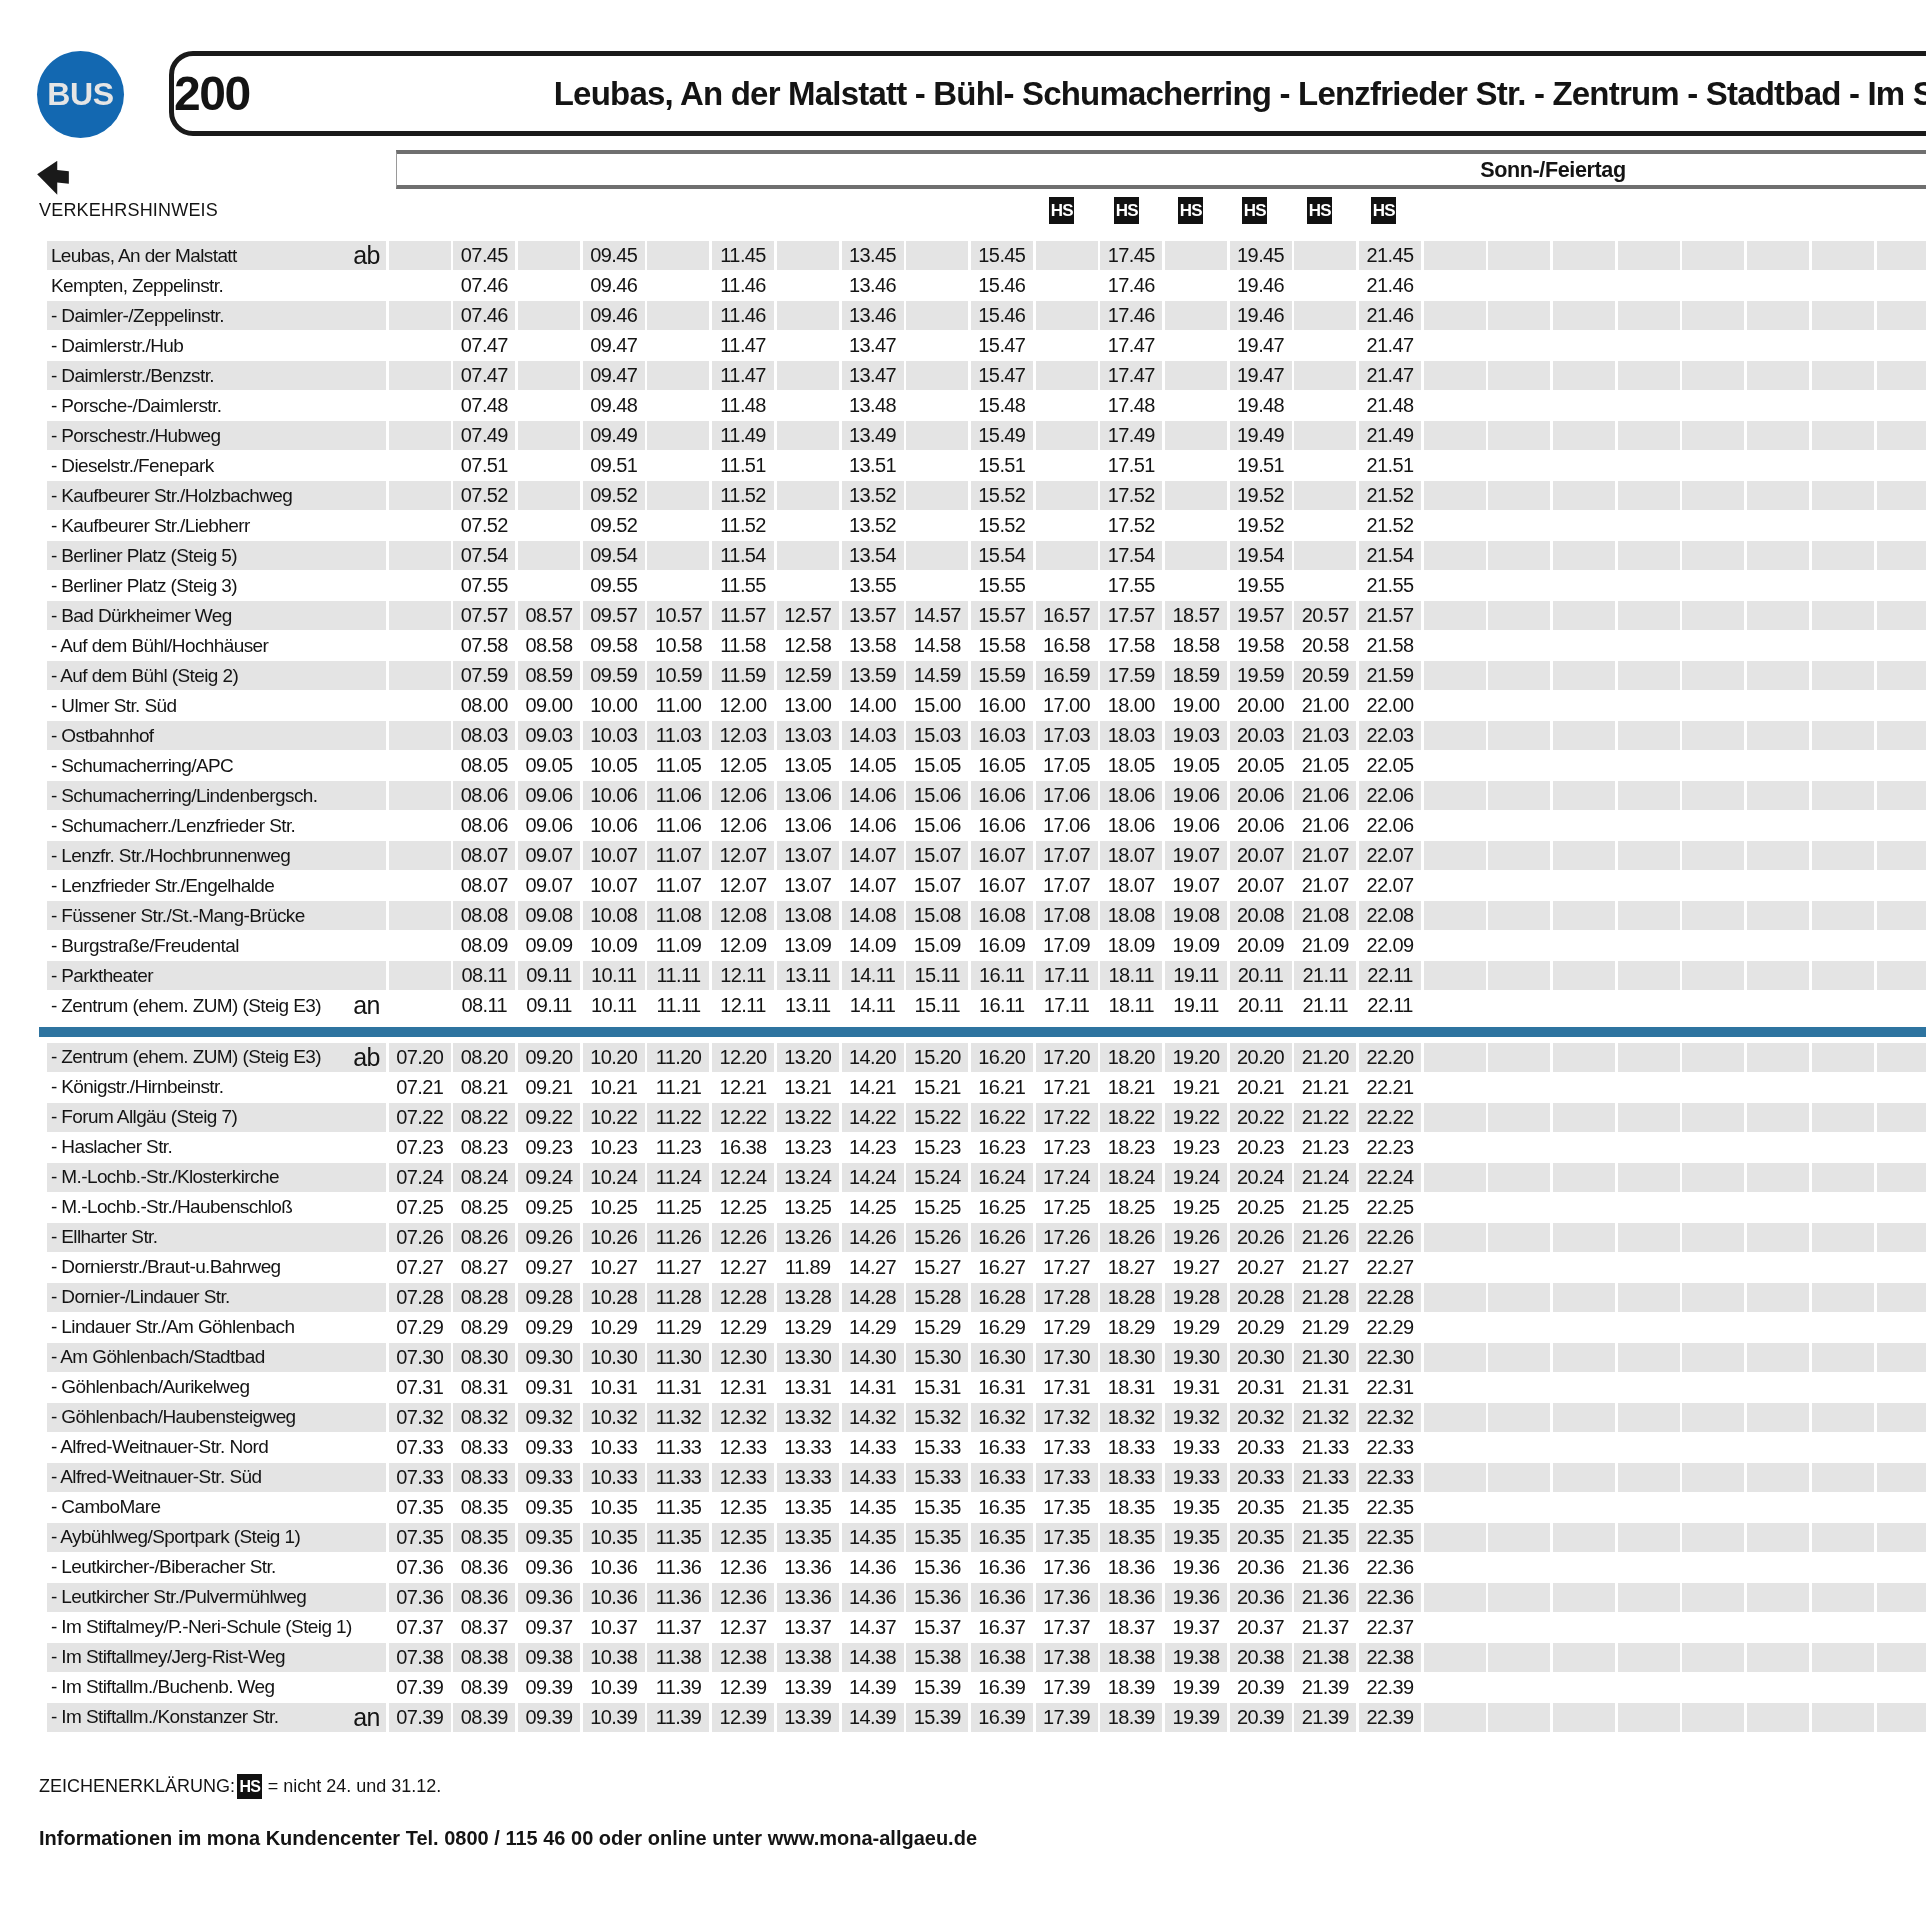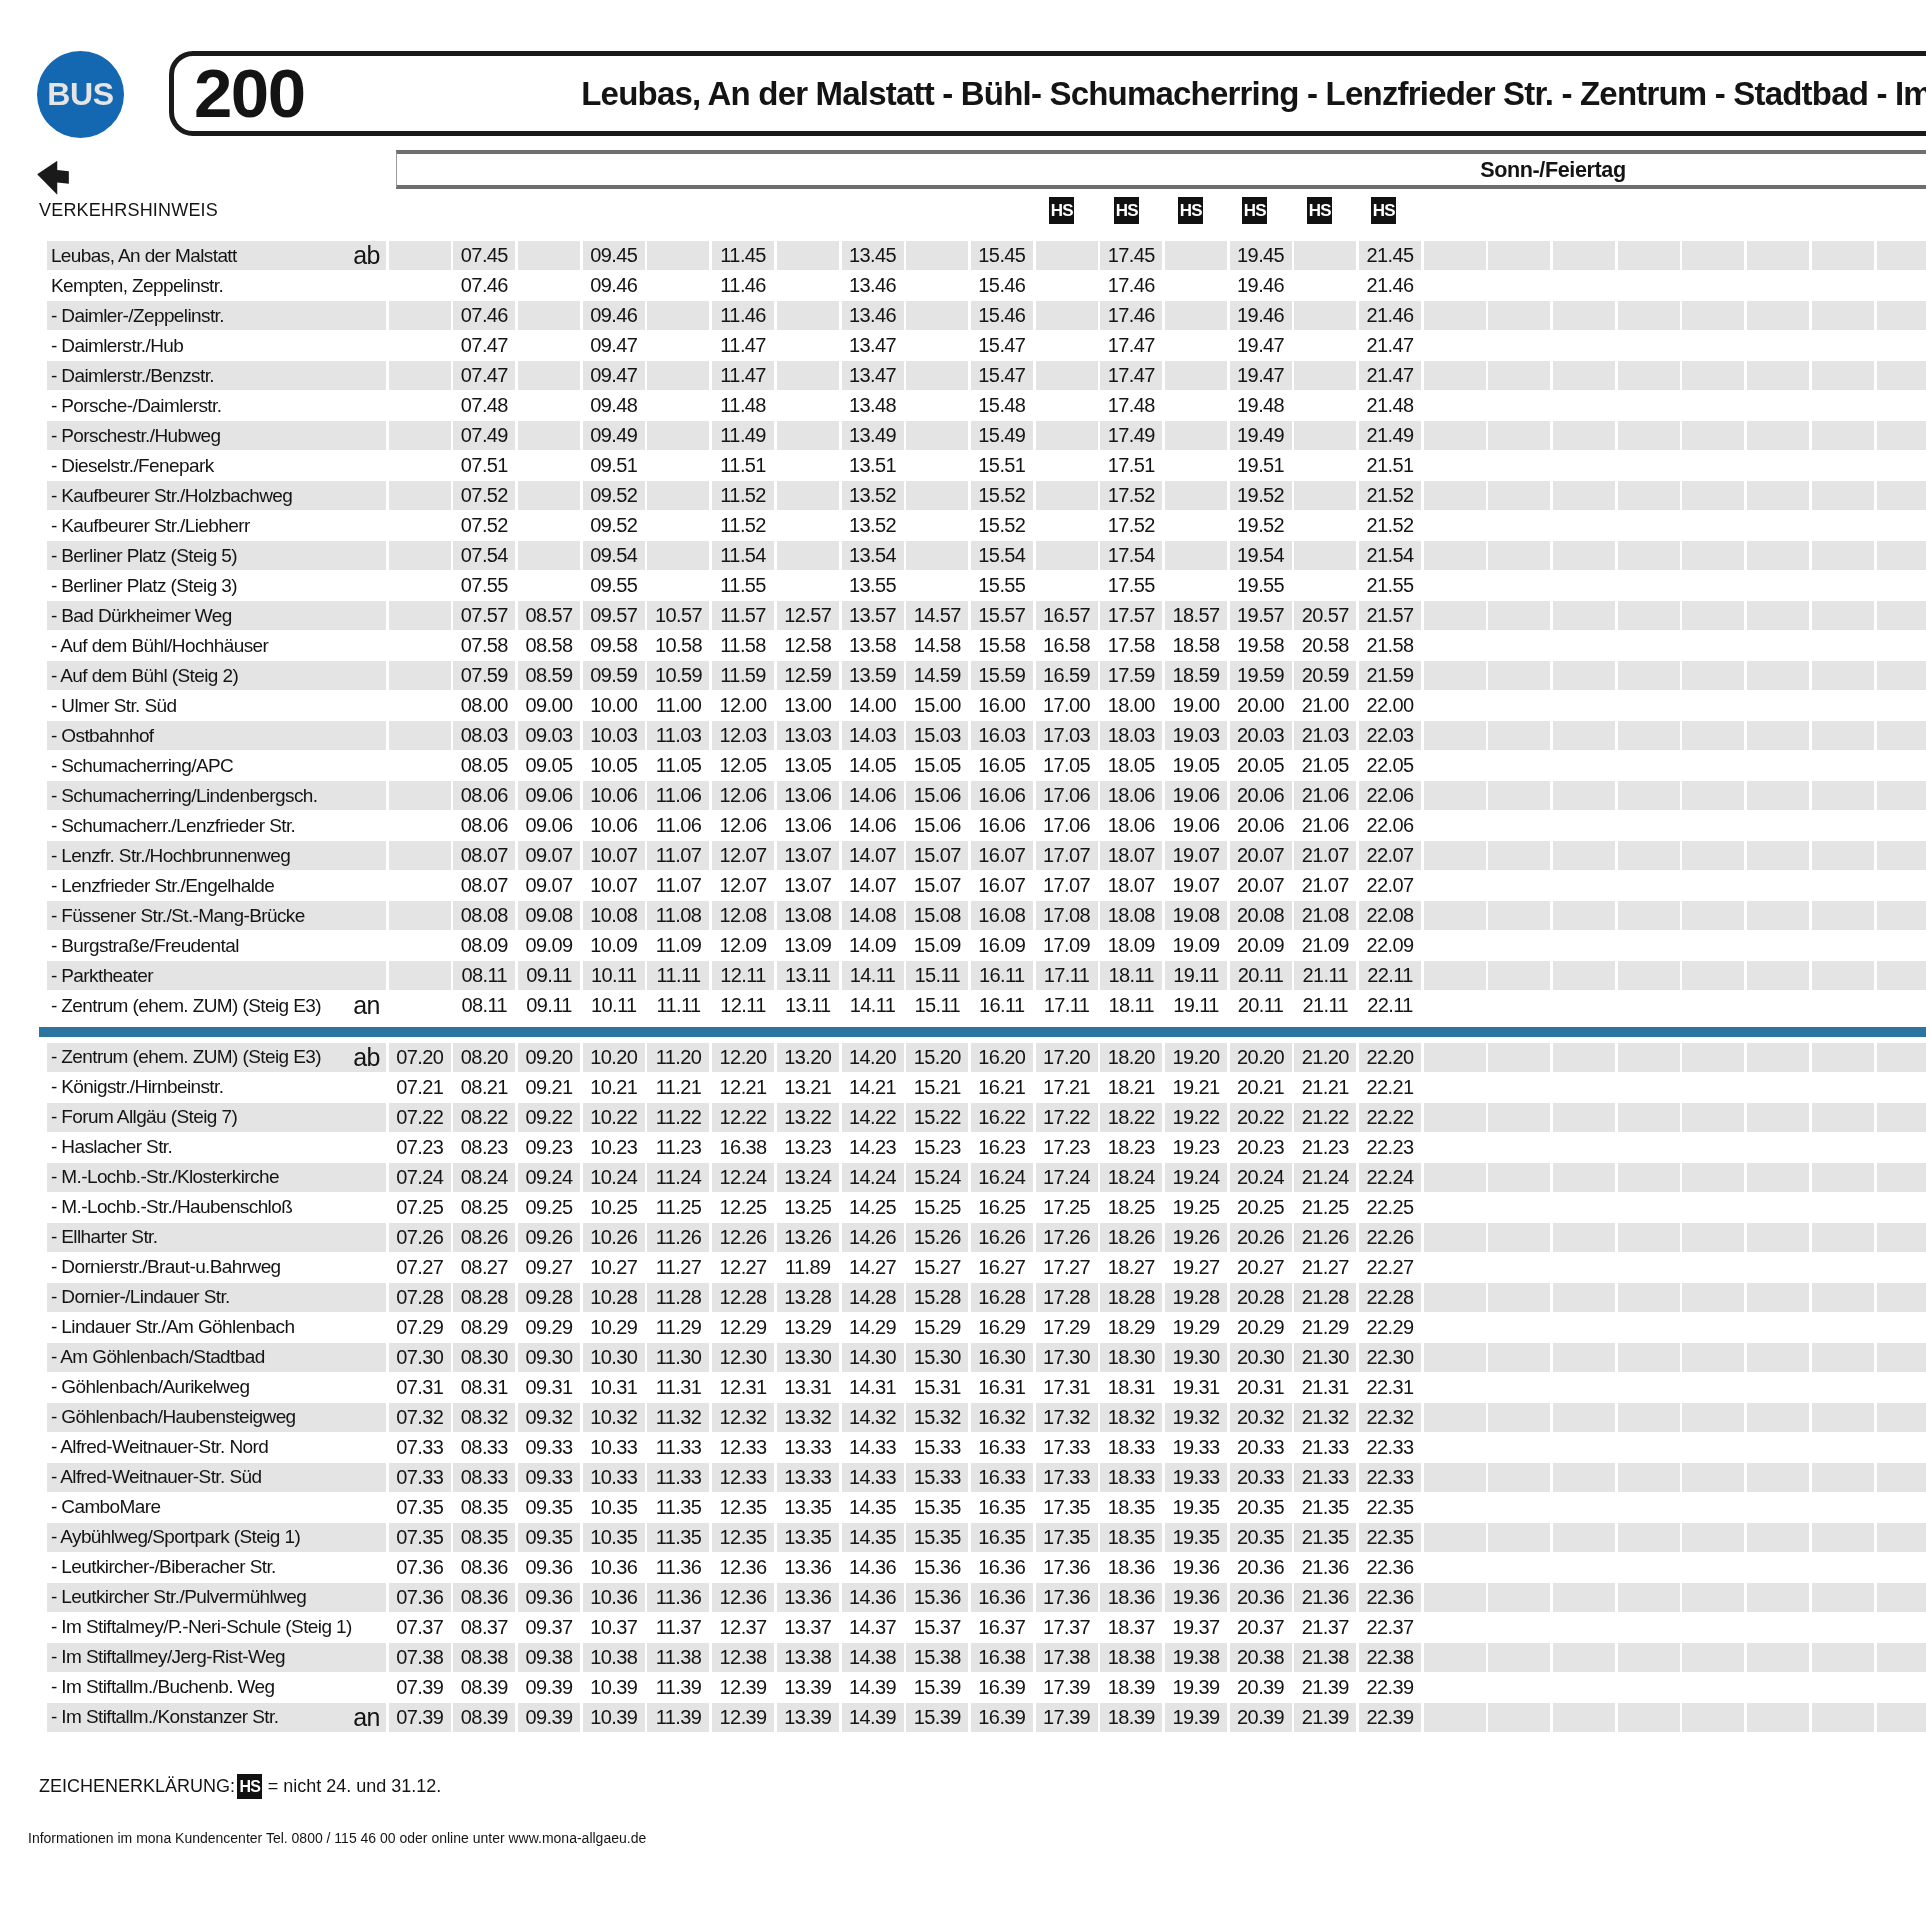--- a/index.html
+++ b/index.html
@@ -13,21 +13,21 @@
   .bus-circle{
     position:absolute;left:37px;top:51px;width:87px;height:87px;
     border-radius:50%;background:#1368b1;display:flex;align-items:center;justify-content:center;
   }
   .bus-circle span{color:#e5e5e5;font-weight:bold;font-size:32px;letter-spacing:-0.4px;}
   .line-box{
     position:absolute;left:169px;top:51px;width:2211px;height:85px;box-sizing:border-box;
     border:5.4px solid #1a1a1a;border-radius:24px;background:#fff;
     display:flex;align-items:center;
   }
-  .line-number{margin-left:20px;font-size:69px;font-weight:bold;letter-spacing:-1.5px;line-height:1;}
+  .line-number{font-size:48px;font-weight:bold;letter-spacing:-1.5px;line-height:1;}
   .line-title{flex:1;text-align:center;font-size:33px;font-weight:bold;letter-spacing:-0.8px;padding:0 23px;white-space:nowrap;}
   .back-arrow{position:absolute;left:37px;top:161px;}
   
   .day-box{
     position:absolute;left:396px;top:150px;width:2314px;height:39px;box-sizing:border-box;
     border-top:4.6px solid #6f6f6f;border-bottom:4.6px solid #6f6f6f;
     border-left:1.9px solid #9a9a9a;border-right:1.9px solid #9a9a9a;
     background:#fff;display:flex;align-items:center;justify-content:center;
     font-size:21.6px;font-weight:bold;letter-spacing:-0.4px;
   }
@@ -48,21 +48,21 @@
   .label-cell{justify-content:space-between;padding:0 6.2px 0 3.9px;box-sizing:border-box;font-size:19px;margin-left:8px;}
   .stop-note{font-size:25px;padding-left:7.7px;}
   .separator{height:21.6px;display:flex;align-items:center;}
   .separator-bar{height:10.4px;width:100%;background:#2e74a0;}
   
   .legend{position:absolute;left:39px;top:1774px;display:flex;align-items:center;font-size:18px;}
   .legend-box{
     width:25px;height:25px;background:#111;color:#fff;display:flex;align-items:center;justify-content:center;
     font-size:16px;font-weight:bold;margin:0 5.4px 0 2.3px;letter-spacing:-0.8px;
   }
-  .info{position:absolute;left:28px;top:1827px;font-size:14px;line-height:23px;}
+  .info{position:absolute;left:39px;top:1827px;font-size:20px;line-height:23px;font-weight:bold;}
 </style>
 </head>
 <body>
 
 <div class="bus-circle">
   <span>BUS</span>
 </div>
 
 <div class="line-box">
   <span class="line-number">200</span>

